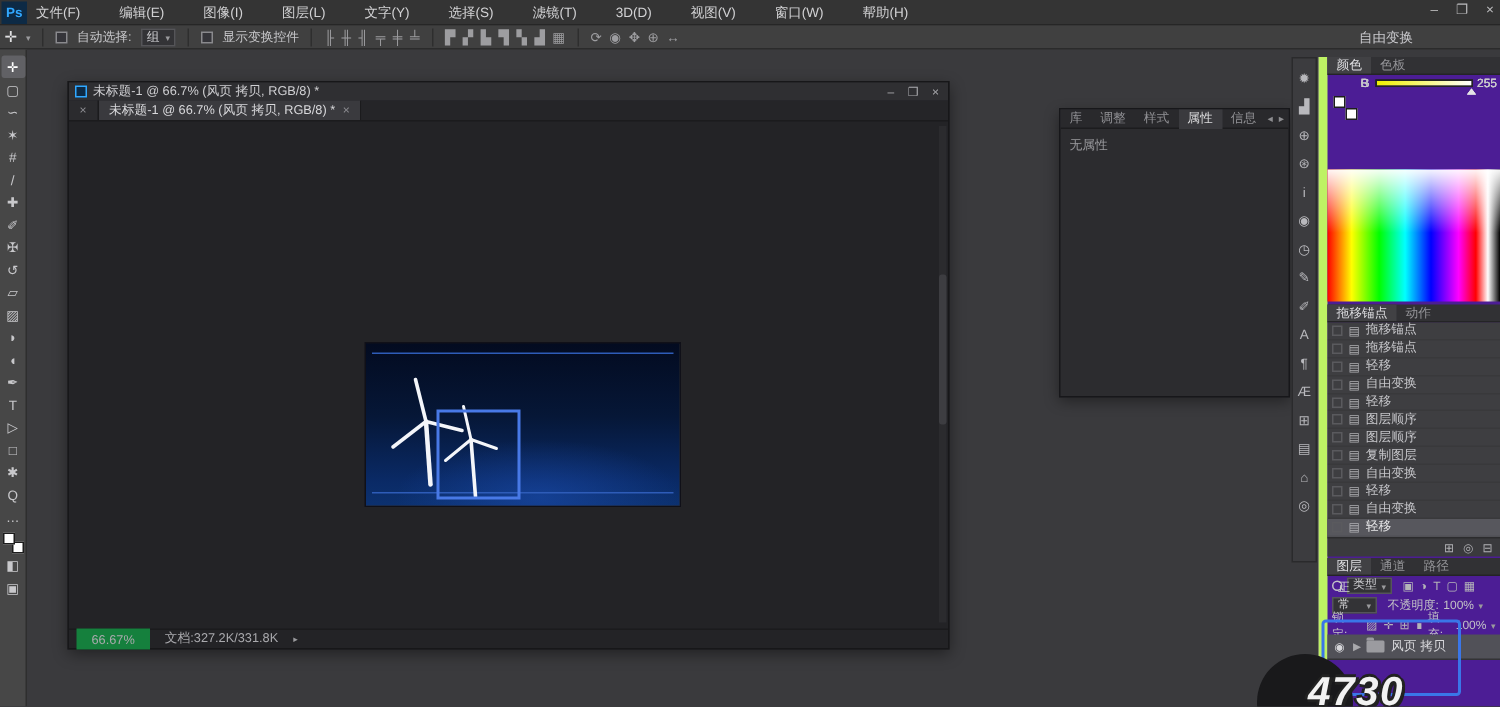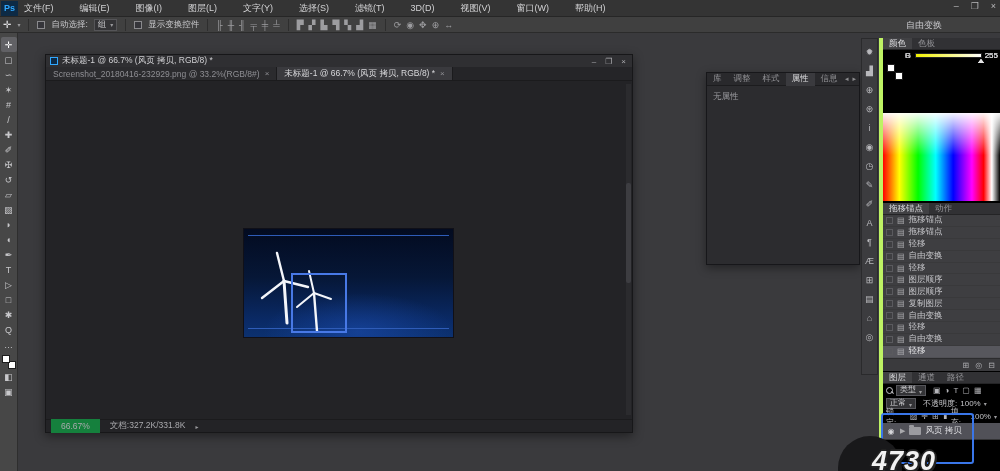--- a/index.html
+++ b/index.html
@@ -89,22 +89,22 @@
   .propbody { padding:5px 6px; font-size:8.5px; color:#9a9a9e; }
 
   
   .dockstrip { position:absolute; left:861px; top:38px; width:17px; height:337px; background:#3c3c3f;
                border:1px solid #2a2a2c; display:flex; flex-direction:column; align-items:center;
                padding-top:3px; gap:0; }
   .dico { width:15px; height:19px; display:flex; align-items:center; justify-content:center;
           color:#b8b8bc; font-size:9px; }
 
   
-  .rightdock { position:absolute; left:879px; top:38px; width:121px; bottom:0; background:#000000;
-               border-left:4px solid #bef264; }
+  .rightdock { position:absolute; left:879px; top:38px; width:121px; bottom:0; background:#4c1d95;
+               border-left:6px solid #bef264; }
   .rtabbar { position:absolute; left:0; right:0; height:12px; background:#313134;
              border-bottom:1px solid #242426; display:flex; font-size:8.5px; }
   .rtab { padding:0 6px; display:flex; align-items:center; color:#949498; }
   .rtab.active { background:#414144; color:#dedee1; }
 
   .colortabs { top:0; }
   .colorbody { position:absolute; left:0; right:0; top:12px; height:63px; }
   .cswatches { position:absolute; left:4px; top:14px; width:16px; height:16px; }
   .crow { position:absolute; left:22px; right:2px; height:10px; display:flex; align-items:center; gap:3px; }
   .crow .ch { width:7px; font-size:8px; color:#c9c9cc; }
@@ -321,21 +321,20 @@
       <span class="ttl">未标题-1 @ 66.7% (风页 拷贝, RGB/8) *</span>
       <span class="docbtns">
         <span>–</span>
         <span>❐</span>
         <span>×</span>
       </span>
     </div>
     <div class="tabrow">
 
     <div class="dtab">
-          <span>Screenshot_20180416-232929.png @ 33.2%(RGB/8#)</span>
           <span class="x">×</span>
         </div>
         <div class="dtab active">
           <span>未标题-1 @ 66.7% (风页 拷贝, RGB/8) *</span>
           <span class="x">×</span>
         </div>
       </div>
     <div class="doccontent">
       <div class="canvas">
         <div class="bline top"></div>
@@ -567,21 +566,21 @@
       <span class="lficons">
 
       <span>▣</span>
           <span>◑</span>
           <span>T</span>
           <span>▢</span>
           <span>▦</span>
         </span>
     </div>
     <div class="lrow blendrow">
-      <span class="lselect" style="width:30px;">
+      <span class="lselect" style="width:30px;gap:11px;">
         <span>正常</span>
         <span class="caret" style="margin-left:auto;">▾</span>
       </span>
       <span style="margin-left:4px;text-align:right;">不透明度:</span>
       <span>100%</span>
       <span class="caret">▾</span>
     </div>
     <div class="lrow lockrow">
       <span>锁定:</span>
       <span class="lficons">

